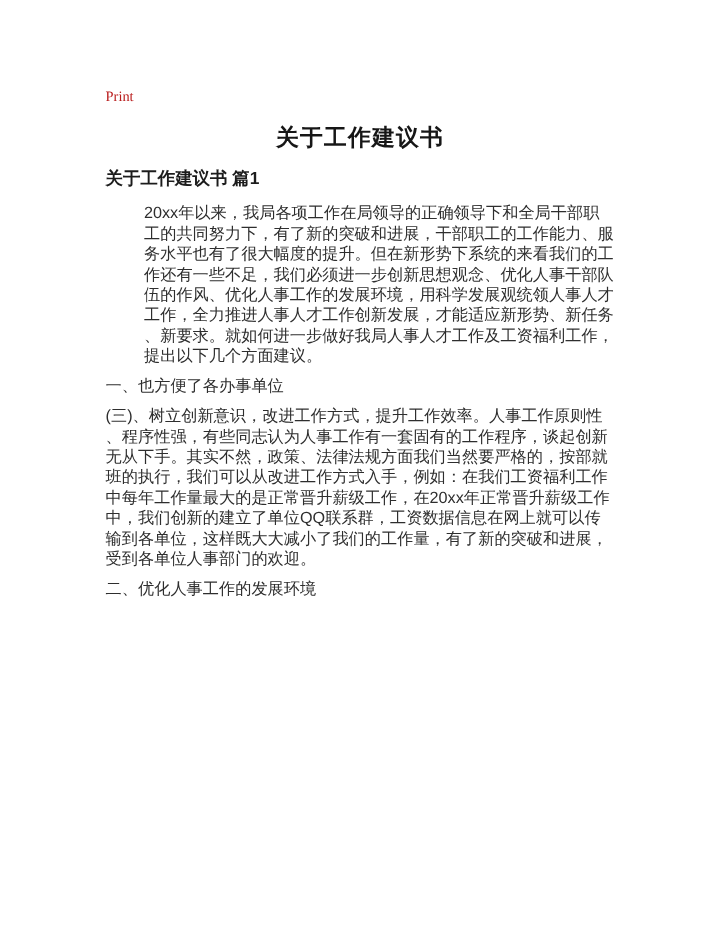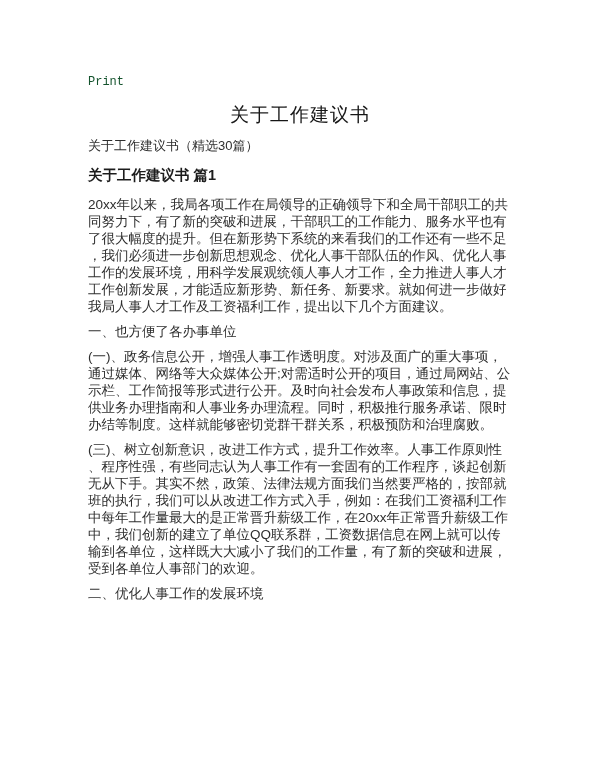--- a/index.html
+++ b/index.html
@@ -16,30 +16,30 @@
   .page {
     box-sizing: border-box;
     width: 600px;
     height: 776px;
     padding: 71px 88px 0 88px;
     background: #ffffff;
     overflow: hidden;
   }
   .print-link {
     display: inline-block;
-    font-family: Liberation Mono, monospace;
+    font-family: Liberation Serif, serif;
     font-size: 12px;
-    color: #14532d;
+    color: #b91c1c;
     text-decoration: none;
     cursor: pointer;
   }
   .doc-title {
     margin: 13px 0 0 0;
     font-size: 19px;
-    font-weight: normal;
+    font-weight: bold;
     text-align: center;
     color: #161616;
     letter-spacing: 1px;
   }
   .doc-subtitle {
     margin: 9px 0 0 0;
     font-size: 13px;
     font-weight: normal;
     color: #2e2e2e;
   }
@@ -53,40 +53,39 @@
     margin: 8px 0 0 0;
     font-size: 13.5px;
     line-height: 17px;
     color: #2e2e2e;
     text-align: left;
     line-break: anywhere;
     overflow-wrap: anywhere;
   }
   .block.first {
     margin-top: 11px;
+    margin-left: 32px;
   }
 </style>
 </head>
 <body>
 
 <div class="page">
 
   <a class="print-link">Print</a>
 
   <h1 class="doc-title">关于工作建议书</h1>
 
-  <p class="doc-subtitle">关于工作建议书（精选30篇）</p>
 
   <h2 class="article-heading">关于工作建议书 篇1</h2>
 
   <p class="block first">20xx年以来，我局各项工作在局领导的正确领导下和全局干部职工的共同努力下，有了新的突破和进展，干部职工的工作能力、服务水平也有了很大幅度的提升。但在新形势下系统的来看我们的工作还有一些不足，我们必须进一步创新思想观念、优化人事干部队伍的作风、优化人事工作的发展环境，用科学发展观统领人事人才工作，全力推进人事人才工作创新发展，才能适应新形势、新任务、新要求。就如何进一步做好我局人事人才工作及工资福利工作，提出以下几个方面建议。</p>
 
   <p class="block">一、也方便了各办事单位</p>
 
-  <p class="block">(一)、政务信息公开，增强人事工作透明度。对涉及面广的重大事项，通过媒体、网络等大众媒体公开;对需适时公开的项目，通过局网站、公示栏、工作简报等形式进行公开。及时向社会发布人事政策和信息，提供业务办理指南和人事业务办理流程。同时，积极推行服务承诺、限时办结等制度。这样就能够密切党群干群关系，积极预防和治理腐败。</p>
 
 
   <p class="block">(三)、树立创新意识，改进工作方式，提升工作效率。人事工作原则性、程序性强，有些同志认为人事工作有一套固有的工作程序，谈起创新无从下手。其实不然，政策、法律法规方面我们当然要严格的，按部就班的执行，我们可以从改进工作方式入手，例如：在我们工资福利工作中每年工作量最大的是正常晋升薪级工作，在20xx年正常晋升薪级工作中，我们创新的建立了单位QQ联系群，工资数据信息在网上就可以传输到各单位，这样既大大减小了我们的工作量，有了新的突破和进展，受到各单位人事部门的欢迎。</p>
 
 
   <p class="block">二、优化人事工作的发展环境</p>
 
 </div>
 
 </body></html>

